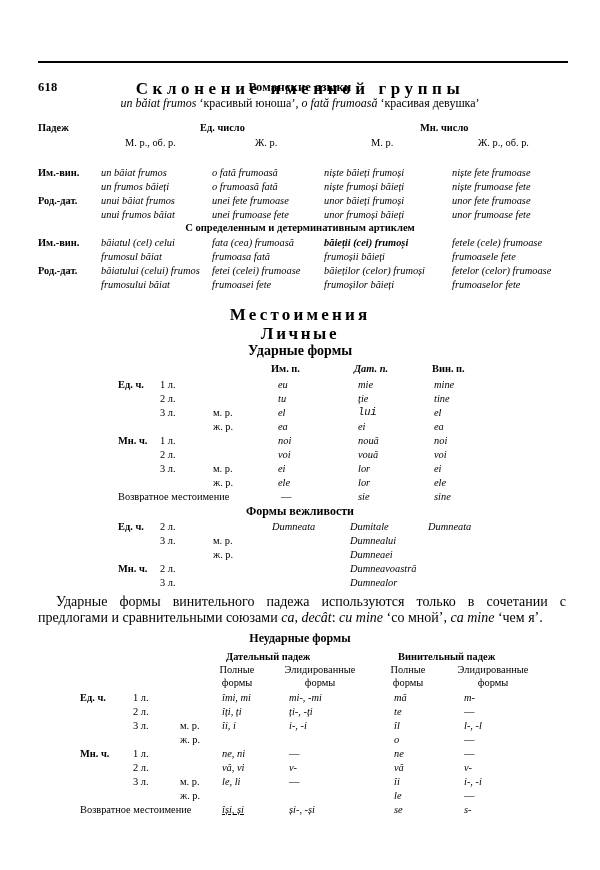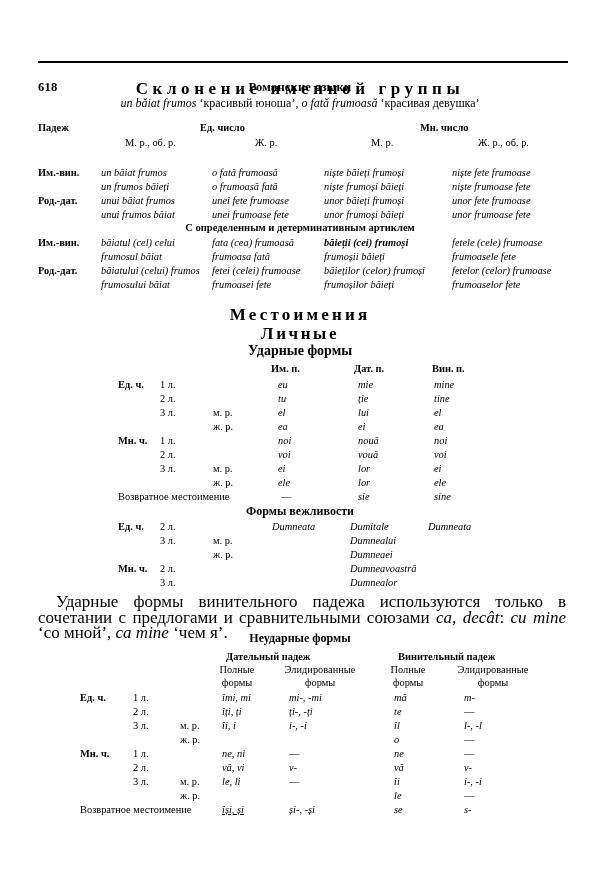--- a/index.html
+++ b/index.html
@@ -107,21 +107,21 @@
     line-height: 13px;
   }
   .cell.b   { font-weight: bold; }
   .cell.i   { font-style: italic; }
 
   
   .para {
     position: absolute;
     left: 38px;
     width: 528px;
-    font-size: 17px;
+    font-size: 14px;
     line-height: 15.5px;
     text-align: justify;
     text-indent: 18px;
   }
   .para i { font-style: italic; }
 
   
   .colhead {
     position: absolute;
     text-align: center;
@@ -218,21 +218,21 @@
     <span class="cell i" style="left:324px;">frumoșilor băieți</span>
     <span class="cell i" style="left:452px;">frumoaselor fete</span>
   </div>
 
   <div class="sec-head spaced" style="top:305px;">Местоимения</div>
   <div class="sec-head spaced" style="top:324px; letter-spacing:2.6px;">Личные</div>
   <div class="sec-head" style="top:343px; font-size:14px; letter-spacing:0;">Ударные формы</div>
 
   <div class="row" style="top:362px;">
     <span class="cell b" style="left:271px;">Им. п.</span>
-    <span class="cell b" style="left:354px;">Дат. п.</span>
+    <span class="cell b" style="left:354px;font-style:italic;">Дат. п.</span>
     <span class="cell b" style="left:432px;">Вин. п.</span>
   </div>
 
   <div class="row" style="top:378px;">
     <span class="cell b" style="left:118px;">Ед. ч.</span>
     <span class="cell" style="left:160px;">1 л.</span>
     <span class="cell" style="left:213px;"></span>
     <span class="cell i" style="left:278px;">eu</span>
     <span class="cell i" style="left:358px;">mie</span>
     <span class="cell i" style="left:434px;">mine</span>
@@ -243,21 +243,21 @@
     <span class="cell" style="left:213px;"></span>
     <span class="cell i" style="left:278px;">tu</span>
     <span class="cell i" style="left:358px;">ție</span>
     <span class="cell i" style="left:434px;">tine</span>
   </div>
   <div class="row" style="top:406px;">
     <span class="cell b" style="left:118px;"></span>
     <span class="cell" style="left:160px;">3 л.</span>
     <span class="cell" style="left:213px;">м. р.</span>
     <span class="cell i" style="left:278px;">el</span>
-    <span class="cell i" style="left:358px;">lui</span>
+    <span class="cell i" style="left:358px;font-family:Liberation Mono, monospace;">lui</span>
     <span class="cell i" style="left:434px;">el</span>
   </div>
   <div class="row" style="top:420px;">
     <span class="cell b" style="left:118px;"></span>
     <span class="cell" style="left:160px;"></span>
     <span class="cell" style="left:213px;">ж. р.</span>
     <span class="cell i" style="left:278px;">ea</span>
     <span class="cell i" style="left:358px;">ei</span>
     <span class="cell i" style="left:434px;">ea</span>
   </div>

